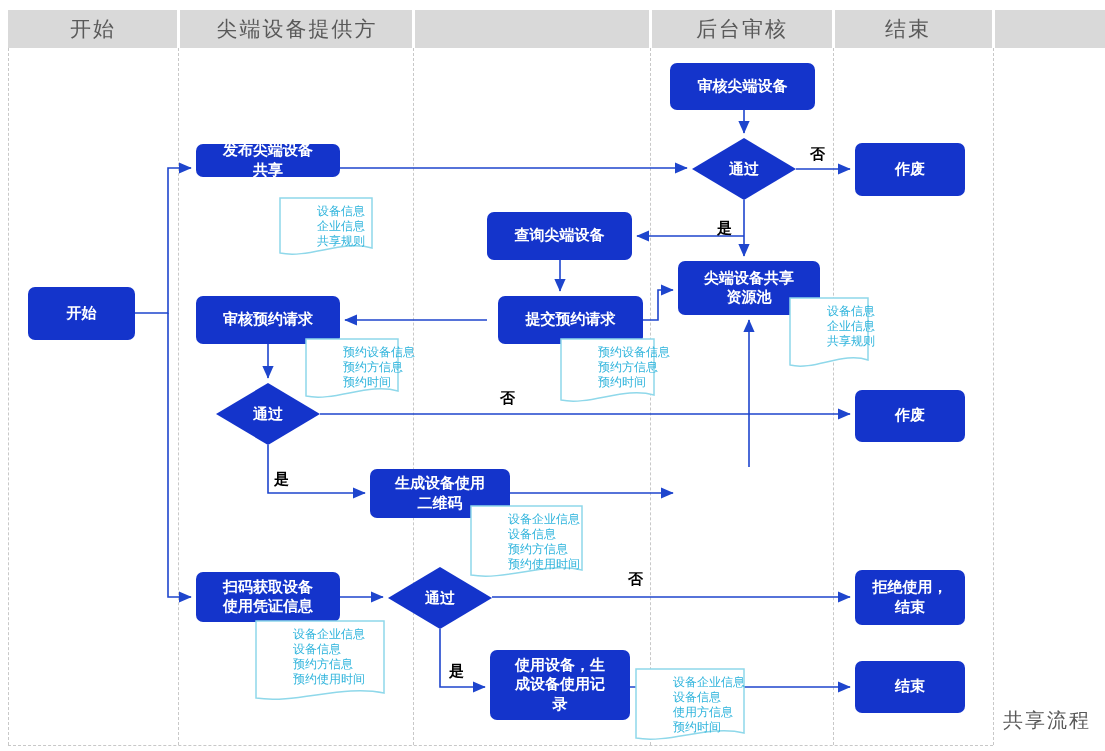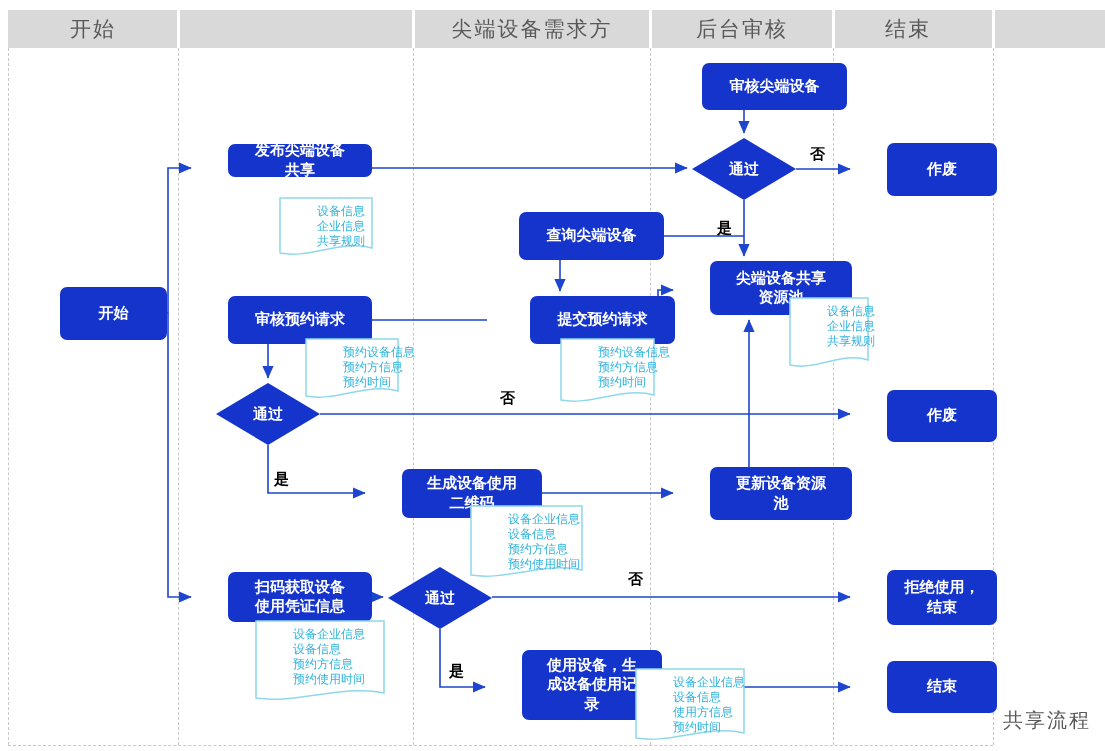--- a/index.html
+++ b/index.html
@@ -13,41 +13,41 @@
   
   .vline{position:absolute;top:48px;height:697px;width:0;border-left:1px dashed #c8c8c8;}
   .hline{position:absolute;left:8px;top:745px;width:985px;height:0;border-top:1px dashed #c8c8c8;}
   
   svg.connectors{position:absolute;left:0;top:0;pointer-events:none;}
   svg.connectors path.edge{fill:none;stroke:#1E45CD;stroke-width:1.6;}
   svg.connectors polygon.diamond{fill:#1434CB;}
   
   .node{position:absolute;background:#1434CB;color:#fff;border-radius:7px;
         display:flex;align-items:center;justify-content:center;text-align:center;
-        font-size:15px;font-weight:bold;white-space:pre-line;line-height:1.3;margin-left:32px;}
+        font-size:15px;font-weight:bold;white-space:pre-line;line-height:1.3;}
   .diamond-label{position:absolute;display:flex;align-items:center;justify-content:center;
         color:#fff;font-size:15px;font-weight:bold;}
   
   .doc{position:absolute;padding-left:28px;}
   .doc svg{position:absolute;left:0;top:0;}
   .doc path{fill:#ffffff;stroke:#8FD8EA;stroke-width:1.5;}
   .doc-lines{position:relative;padding:7px 4px 0 10px;font-size:12px;line-height:15px;color:#2FB4DC;}
   
   .edge-label{position:absolute;font-size:15px;font-weight:bold;color:#000;}
   
   .footer-title{position:absolute;left:1003px;top:707px;font-size:20px;color:#595959;letter-spacing:2px;white-space:nowrap;}
 </style>
 </head>
 <body>
 
 <div class="canvas">
 
   <div class="header-bar"></div>
   <div class="lane-label" style="left:93px">开始</div>
-  <div class="lane-label" style="left:532px">尖端设备需求方</div>
+  <div class="lane-label" style="left:297px">尖端设备提供方</div>
   <div class="lane-label" style="left:742px">后台审核</div>
   <div class="lane-label" style="left:908px">结束</div>
   <div class="header-divider" style="left:177px"></div>
   <div class="header-divider" style="left:412px"></div>
   <div class="header-divider" style="left:649px"></div>
   <div class="header-divider" style="left:832px"></div>
   <div class="header-divider" style="left:992px"></div>
 
   <div class="vline" style="left:8px"></div>
   <div class="vline" style="left:178px"></div>
@@ -93,22 +93,20 @@
   <div class="node" style="left:670px;top:63px;width:145px;height:47px">审核尖端设备</div>
   <div class="node" style="left:855px;top:143px;width:110px;height:53px">作废</div>
   <div class="node" style="left:487px;top:212px;width:145px;height:48px">查询尖端设备</div>
   <div class="node" style="left:498px;top:296px;width:145px;height:48px">提交预约请求</div>
   <div class="node" style="left:196px;top:296px;width:144px;height:48px">审核预约请求</div>
   <div class="node" style="left:678px;top:261px;width:142px;height:54px">尖端设备共享
 资源池</div>
   <div class="node" style="left:855px;top:390px;width:110px;height:52px">作废</div>
   <div class="node" style="left:370px;top:469px;width:140px;height:49px">生成设备使用
 二维码</div>
-  <div class="node" style="left:678px;top:467px;width:142px;height:53px">更新设备资源
-池</div>
   <div class="node" style="left:196px;top:572px;width:144px;height:50px">扫码获取设备
 使用凭证信息</div>
   <div class="node" style="left:855px;top:570px;width:110px;height:55px">拒绝使用，
 结束</div>
   <div class="node" style="left:490px;top:650px;width:140px;height:70px">使用设备，生
 成设备使用记
 录</div>
   <div class="node" style="left:855px;top:661px;width:110px;height:52px">结束</div>
 
   <div class="diamond-label" style="left:692px;top:138px;width:104px;height:62px">通过</div>

